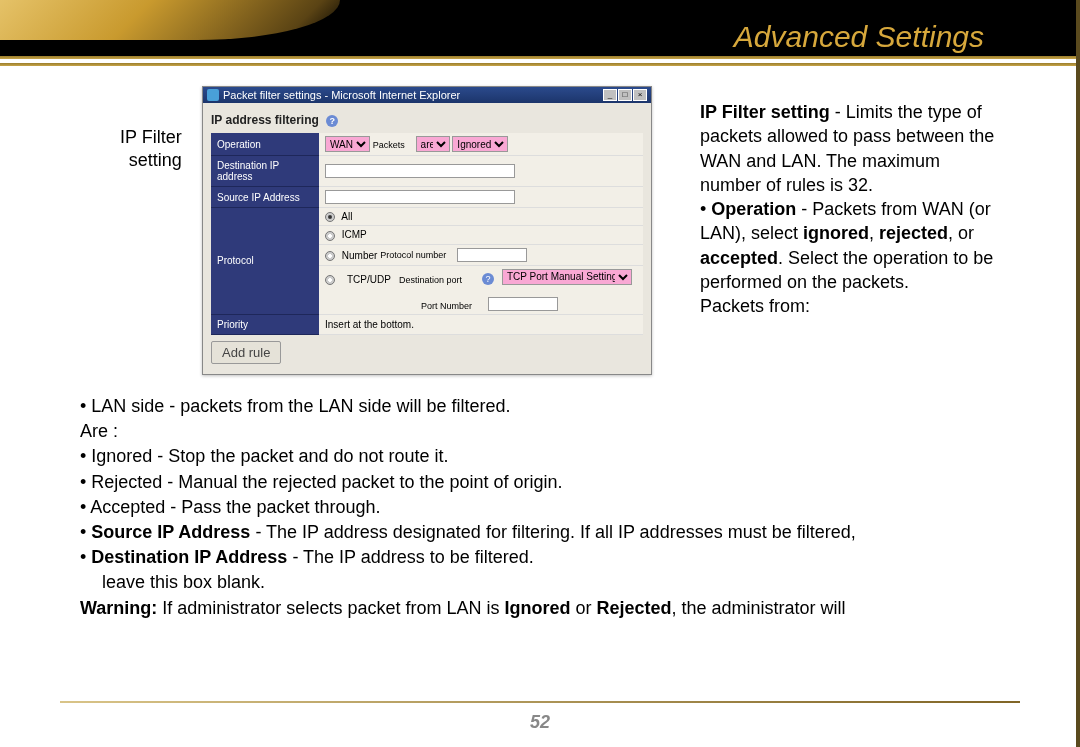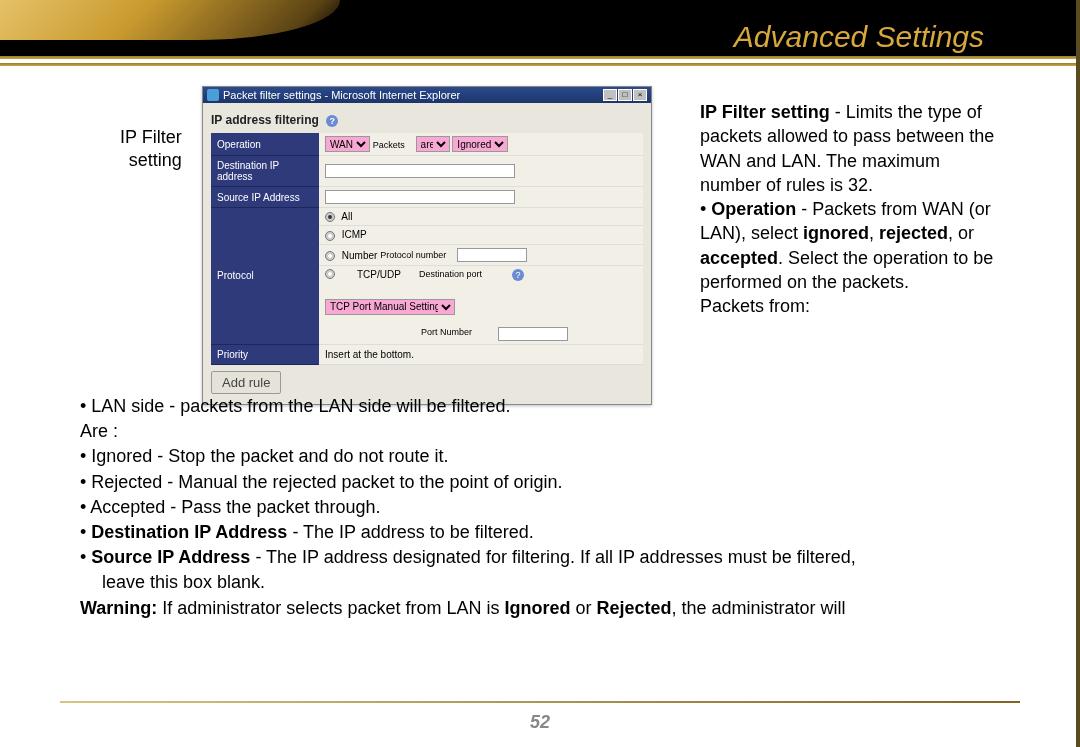--- a/index.html
+++ b/index.html
@@ -153,21 +153,21 @@
       margin-right: 4px;
       background: radial-gradient(#fff 35%, #ccc 36%);
     }
     .radio.checked::after {
       content: '';
       display: block; width: 4px; height: 4px;
       background: #333; border-radius: 50%;
       margin: 2px auto 0;
     }
     .subcell { display: inline-block; margin-right: 8px; font-size: 9px; }
-    .tcprow { display: flex; flex-wrap: wrap; align-items: flex-start; gap: 18px; }
+    .tcprow { display: flex; flex-wrap: wrap; align-items: flex-end; gap: 8px; }
     .btn {
       display: inline-block;
       padding: 3px 10px;
       background: #e5e2d8;
       border: 1px solid #999;
       font-size: 13px;
       margin-top: 6px;
       border-radius: 2px;
       color: #444;
     }
@@ -327,21 +327,21 @@
     </p>
   </div>
 </div>
 
 <div class="body-text">
   <span class="row">• LAN side - packets from the LAN side will be filtered.</span>
   <span class="row">Are :</span>
   <span class="row">• Ignored - Stop the packet and do not route it.</span>
   <span class="row">• Rejected - Manual the rejected packet to the point of origin.</span>
   <span class="row">•  Accepted - Pass the packet through.</span>
+  <span class="row"><span>• </span><span class="bold">Source IP Address</span><span> - The IP address designated for filtering. If all IP addresses must be filtered,</span></span>
   <span class="row"><span>• </span><span class="bold">Destination IP Address</span><span> - The IP address to be filtered.</span></span>
-  <span class="row"><span>• </span><span class="bold">Source IP Address</span><span> - The IP address designated for filtering. If all IP addresses must be filtered,</span></span>
   <span class="row indent">leave this box blank.</span>
   <span class="row"><span class="bold">Warning:</span><span> If administrator selects packet from LAN is </span><span class="bold">Ignored</span><span> or </span><span class="bold">Rejected</span><span>, the administrator will</span></span>
 </div>
 
 <div class="footer-rule"></div>
 <div class="page-num">52</div>
 <div class="vertical-right-bar"></div>
 
 </body></html>

